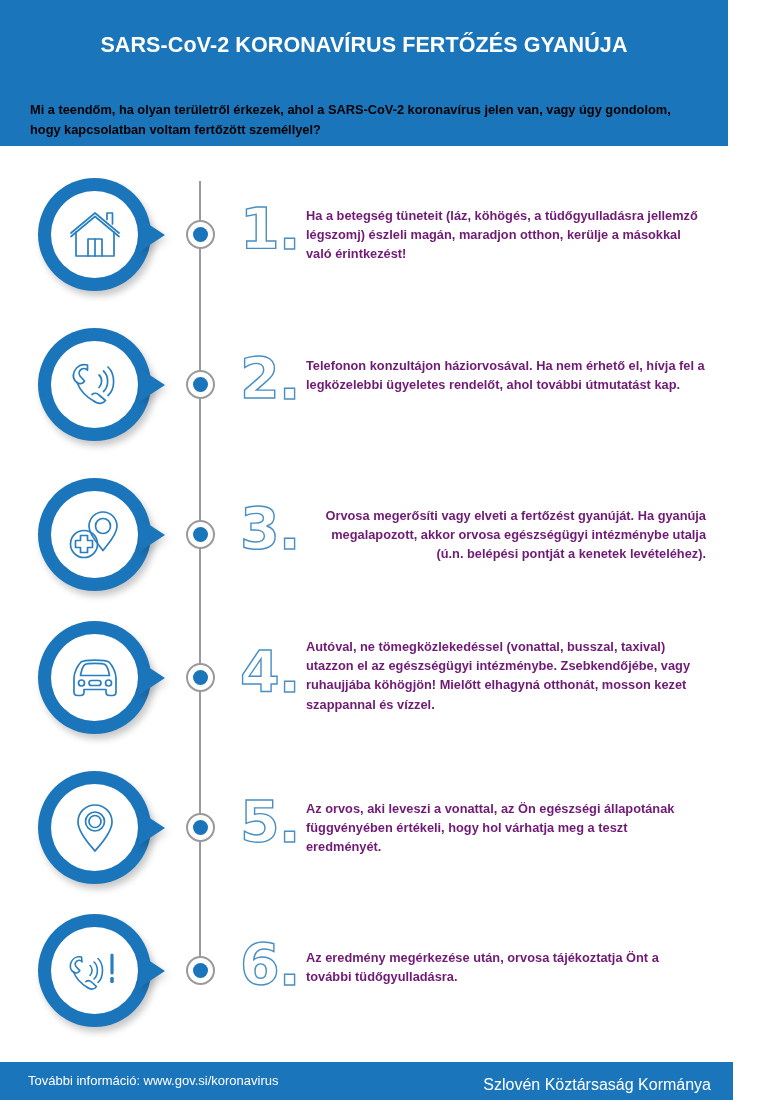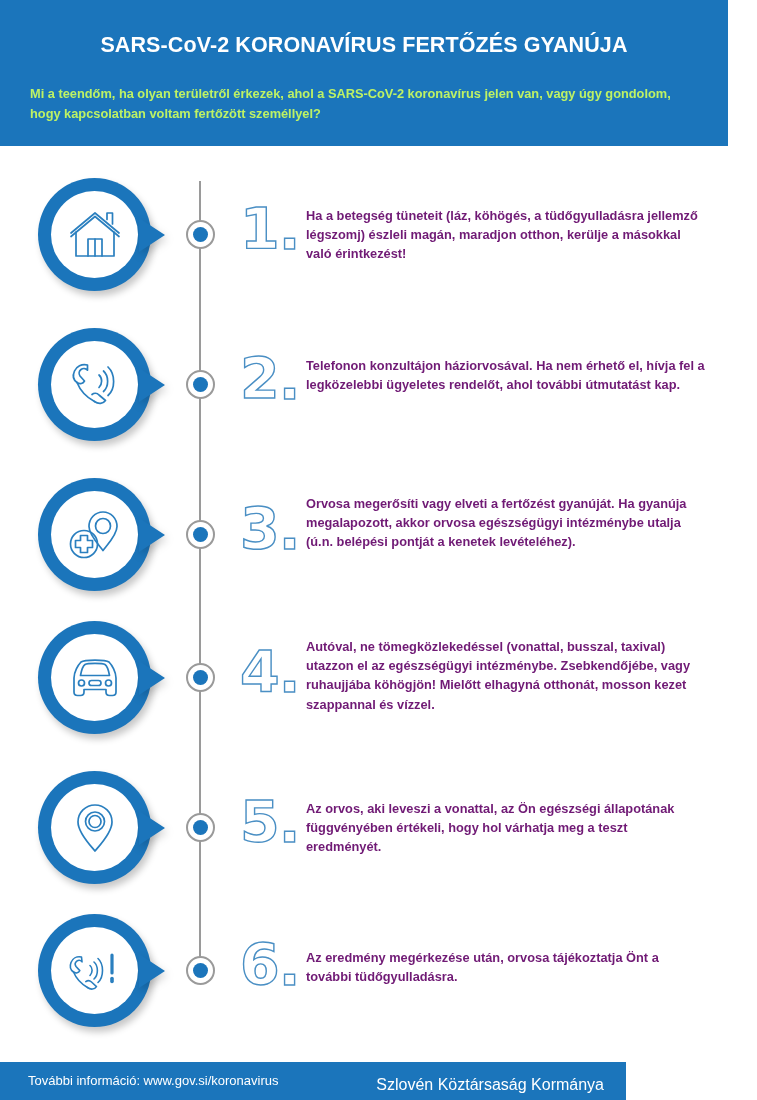--- a/index.html
+++ b/index.html
@@ -19,22 +19,22 @@
   }
   .header-title{
     position:absolute; left:0; right:0; top:33px;
     text-align:center;
     color:#ffffff;
     font-size:21.5px;
     font-weight:bold;
     letter-spacing:.1px;
   }
   .header-sub{
-    position:absolute; left:30px; right:38px; top:84px;
-    color:#bef264;
+    position:absolute; left:30px; right:38px; top:100px;
+    color:#000000;
     font-size:12.8px;
     font-weight:bold;
     line-height:1.55;
   }
 
   
   .board{
     position:absolute; left:0; top:146px; width:757px; height:912px;
     background:#ffffff;
   }
@@ -120,21 +120,21 @@
     left:306px;
     width:400px;
     color:#701a75;
     font-size:12.8px;
     font-weight:bold;
     line-height:1.5;
   }
 
   
   .footer{
-    position:absolute; left:0; top:1062px; width:626px; height:38px;
+    position:absolute; left:0; top:1062px; width:733px; height:38px;
     background:#1b75bb;
   }
   .footer-left{
     position:absolute; left:28px; top:11px;
     color:#ffffff; font-size:13px;
   }
   .footer-right{
     position:absolute; right:22px; top:14px;
     color:#ffffff; font-size:16px;
   }
@@ -210,21 +210,21 @@
           <circle cx="36" cy="17" r="7.5"></circle>
           <circle cx="17" cy="35" r="13.5"></circle>
           <path d="M13.5 26.5 L20.5 26.5 L20.5 31.5 L25.5 31.5 L25.5 38.5 L20.5 38.5 L20.5 43.5 L13.5 43.5 L13.5 38.5 L8.5 38.5 L8.5 31.5 L13.5 31.5 Z"></path>
         </svg>
       </div>
     </div>
     <div class="dot" style="top:74px;">
         <i></i>
       </div>
     <div class="num" style="top:55px;">3.</div>
-    <div class="txt" style="top:48px;">Orvosa megerősíti vagy elveti a fertőzést gyanúját. Ha gyanúja megalapozott, akkor orvosa egészségügyi intézménybe utalja (ú.n. belépési pontját a kenetek levételéhez).</div>
+    <div class="txt" style="top:60px;text-align:right;">Orvosa megerősíti vagy elveti a fertőzést gyanúját. Ha gyanúja megalapozott, akkor orvosa egészségügyi intézménybe utalja (ú.n. belépési pontját a kenetek levételéhez).</div>
   </div>
 
   <div class="step" style="top:443px;">
     <div class="badge" style="top:32px;">
       <div class="ring"></div>
       <div class="pointer"></div>
       <div class="inner"></div>
       <div class="glyph">
         <svg class="icn" width="56" height="52" viewBox="0 0 56 52" fill="none" stroke="#2a7fbf" stroke-width="1.7" stroke-linejoin="round" stroke-linecap="round">
           <path d="M7 26 C7 20 11 13 14 10 C17.5 7.5 38.5 7.5 42 10 C45 13 49 20 49 26 L49 40 C49 42 47.5 43.5 45.5 43.5 L42.5 43.5 C40.5 43.5 39 42 39 40 L39 37.5 L17 37.5 L17 40 C17 42 15.5 43.5 13.5 43.5 L10.5 43.5 C8.5 43.5 7 42 7 40 Z"></path>

